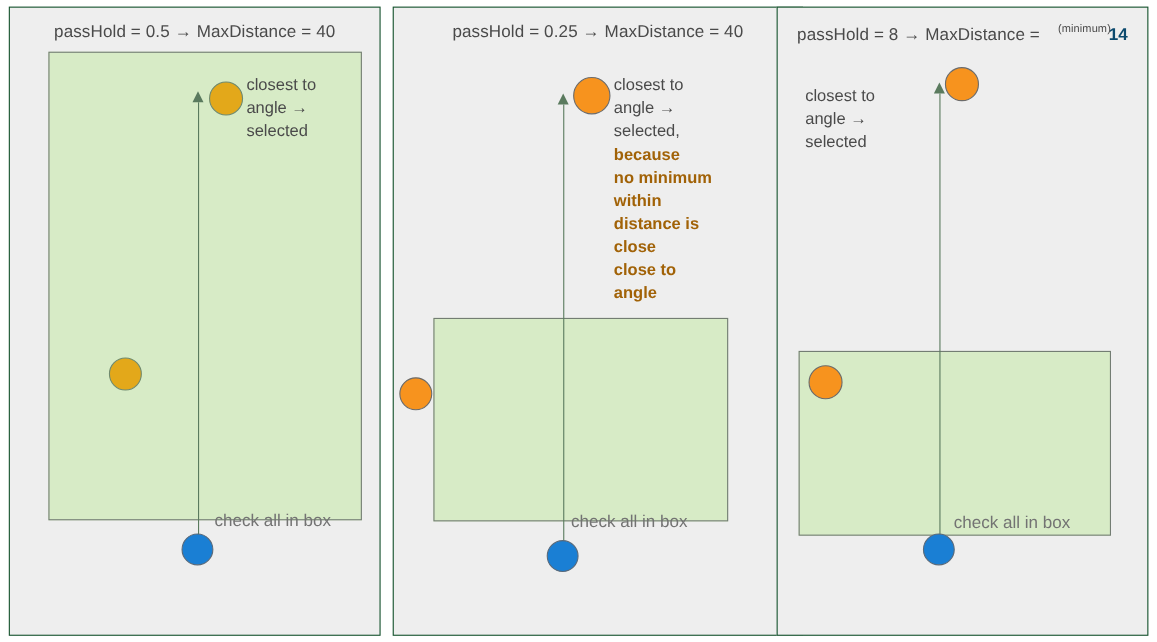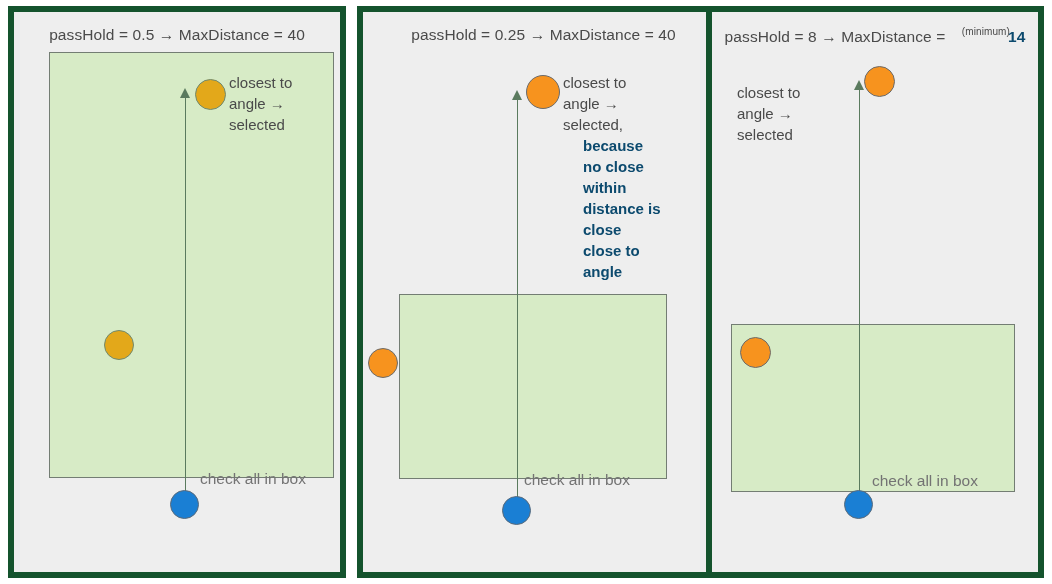--- a/index.html
+++ b/index.html
@@ -18,21 +18,21 @@
     width: 1052px;
     height: 584px;
     background: #ffffff;
   }
   
   .panel {
     position: absolute;
     top: 6px;
     height: 572px;
     background: #eeeeee;
-    border: 6px solid #14532d;
+    border: 1px solid #14532d;
     box-sizing: border-box;
     overflow: hidden;
   }
   #panel-1 { left: 8px;   width: 338px; }
   #panel-2 { left: 357px; width: 373px; }
   #panel-3 { left: 706px; width: 338px; }
 
   
   .caption {
     position: absolute;
@@ -94,21 +94,21 @@
   .dot.orange { background: #f7931e; border: 1.6px solid #6b6b6b; }
   .dot.blue   { background: #1a7fd4; border: 1.6px solid #5a6a7a; }
 
   
   .anno {
     position: absolute;
     font-size: 15px;
     line-height: 21px;
     color: #4a4a4a;
   }
-  .anno .bold { font-weight: bold; color: #0c4a6e; margin-left: 20px; }
+  .anno .bold { font-weight: bold; color: #a16207; }
 
   .boxlabel {
     position: absolute;
     font-size: 15.5px;
     color: #737373;
     white-space: nowrap;
   }
 
   
   #anno-1 { left: 215px; top: 60px;  width: 110px; }
@@ -161,21 +161,21 @@
 
     <div class="dot orange" style="left:163px; top:63px; width:34px; height:34px;"></div>
     <div class="dot orange" style="left:5px; top:336px; width:30px; height:30px;"></div>
     <div class="dot blue" style="left:139px; top:484px; width:29px; height:29px;"></div>
 
     <div class="anno" id="anno-2">
       <div>closest to</div>
       <div>angle →</div>
       <div>selected,</div>
       <div class="bold">because</div>
-      <div class="bold">no close</div>
+      <div class="bold">no minimum</div>
       <div class="bold">within</div>
       <div class="bold">distance is</div>
       <div class="bold">close</div>
       <div class="bold">close to</div>
       <div class="bold">angle</div>
     </div>
 
     <div class="boxlabel" id="boxlabel-2">check all in box</div>
   </div>
 

